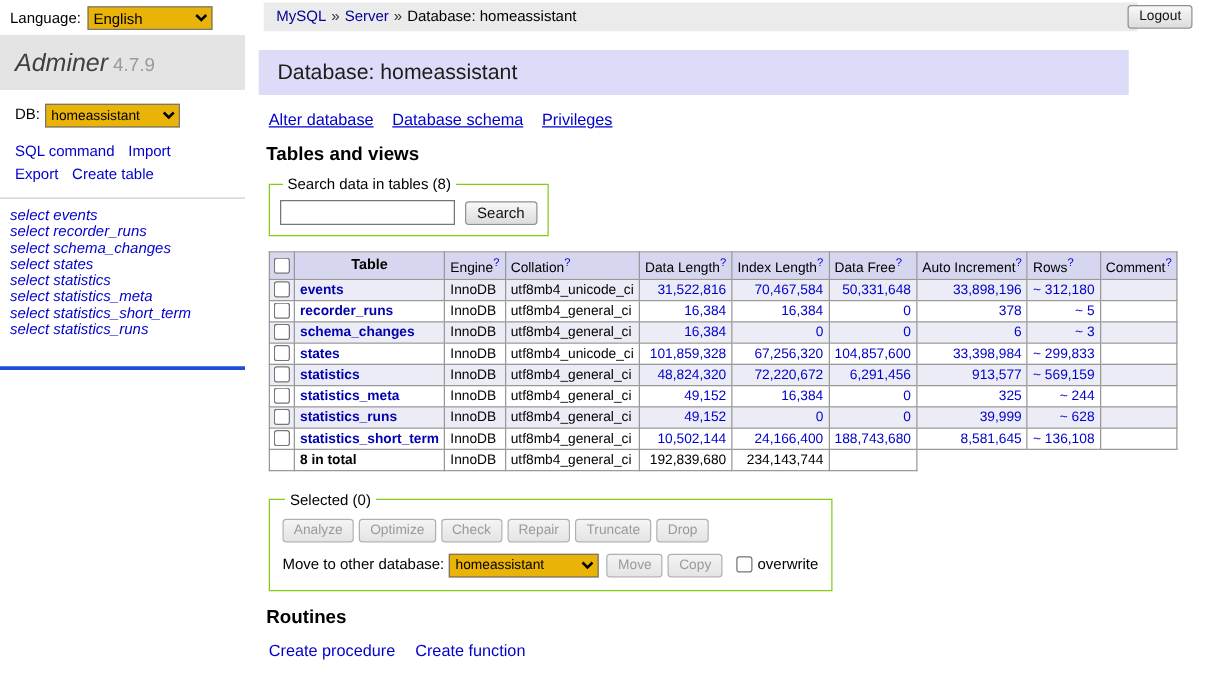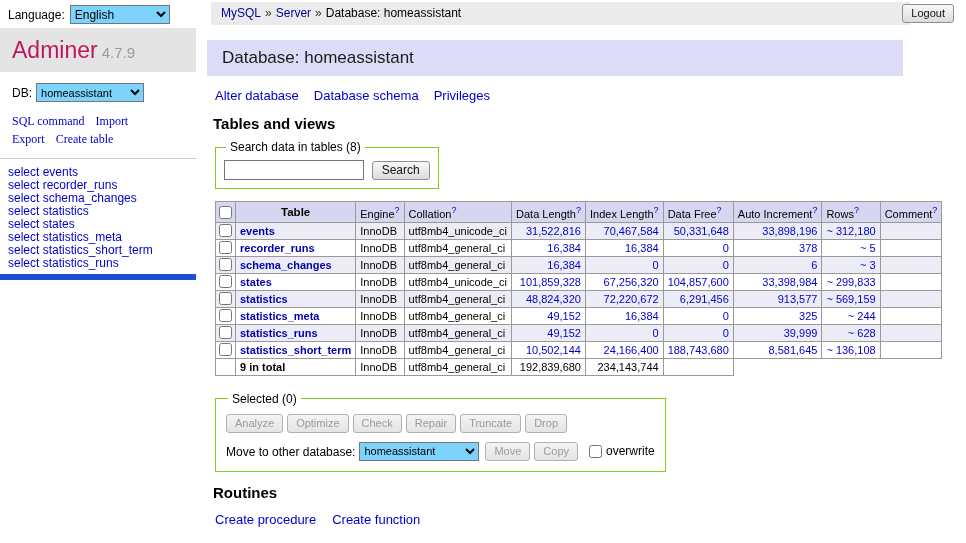--- a/index.html
+++ b/index.html
@@ -30,43 +30,43 @@
   .btn {
     font-family: inherit; font-size: 11px; line-height: 13px;
     padding: 2px 8px; border: 1px solid #8f8f8f; border-radius: 3px;
     background: linear-gradient(#f8f8f8, #dcdcdc); color: #111; cursor: pointer;
   }
   .btn:disabled {
     color: #9a9a9a; border-color: #b0b0b0;
     background: linear-gradient(#f4f4f4, #e4e4e4); cursor: default;
   }
   input[type="text"] { border: 1px solid #767676; padding: 2px 4px; font-size: 12px; height: 20px; font-family: inherit; }
-  select { font-size: 11px; height: 19px; font-family: inherit; background: #7dd3fc; }
+  select { font-size: 11px; height: 19px; font-family: inherit; background: #eab308; }
   input[type="checkbox"] { width: 13px; height: 13px; margin: 1px; vertical-align: middle; }
 
   
   .sidebar { position: absolute; left: 0; top: 28px; width: 196px; font-size: 12px; }
   .sidebar h1 { background: #e4e4e4; padding: 8px 12px; font-weight: normal; }
-  .app-name { font-size: 23px; color: #be185d; }
+  .app-name { font-size: 20px; font-style: italic; color: #404040; }
   .app-version { font-size: 15px; color: #9a9a9a; margin-left: 4px; }
   .dbrow { padding: 11px 12px 7px; }
   .dbrow select { width: 108px; margin-left: 4px; }
-  .menu-links { padding: 3px 12px 10px; border-bottom: 1px solid #ccc; line-height: 18px; font-family: Liberation Serif, serif; }
+  .menu-links { padding: 3px 12px 10px; border-bottom: 1px solid #ccc; line-height: 18px; }
   .menu-links a { margin-right: 11px; }
-  .table-list { padding: 7px 8px 4px; border-bottom: 6px solid #1d4ed8; }
+  .table-list { padding: 7px 8px 23px; border-bottom: 3px solid #1d4ed8; font-style: italic; }
   .table-list a { display: block; line-height: 13px; }
 
   
   .content { position: absolute; left: 207px; top: 28px; width: 696px; }
   .content h2 {
     margin: 12px 0 0; background: #dcdcf8; padding: 8px 15px;
     font-size: 17px; font-weight: normal; color: #1c1c1c;
   }
   .db-actions { margin: 12px 0 0 8px; }
-  .db-actions a { margin-right: 15px; }
+  .db-actions a { margin-right: 15px; text-decoration: underline; }
   h3 { margin: 12px 0 0 6px; font-size: 15px; font-weight: bold; color: #000; }
 
   fieldset { border: 1px solid #84cc16; margin: 8px 0 0 8px; padding: 6px 8px 8px; width: max-content; }
   legend { font-size: 12px; padding: 0 4px; margin-left: 2px; }
   .search-box input[type="text"] { width: 140px; }
   .search-box .btn { margin-left: 4px; font-size: 12px; padding: 2px 9px; }
 
   
   table.data { border-collapse: collapse; margin: 12px 0 0 8px; font-size: 11px; }
   .data th, .data td {
@@ -134,22 +134,22 @@
     <div>
       
     <a>Export</a><a>Create table</a></div>
   </div>
 
   <div class="table-list">
 
   <a>select events</a>
       <a>select recorder_runs</a>
       <a>select schema_changes</a>
+      <a>select states</a>
       <a>select statistics</a>
-      <a>select states</a>
       <a>select statistics_meta</a>
       <a>select statistics_short_term</a>
       <a>select statistics_runs</a>
     </div>
 </aside>
 
 <main class="content">
   <h2>Database: homeassistant</h2>
 
   <div class="db-actions">
@@ -301,21 +301,21 @@
           <td class="num"><a>24,166,400</a></td>
           <td class="num"><a>188,743,680</a></td>
           <td class="num"><a>8,581,645</a></td>
           <td class="num"><a>~ 136,108</a></td>
           <td></td>
         </tr>
       </tbody>
     <tfoot>
       <tr>
         <td class="check"></td>
-        <th class="tname">9 in total</th>
+        <th class="tname">8 in total</th>
         <td>InnoDB</td>
         <td>utf8mb4_general_ci</td>
         <td class="num">192,839,680</td>
         <td class="num">234,143,744</td>
         <td></td>
       </tr>
     </tfoot>
   </table>
 
   <fieldset class="selected-box">

